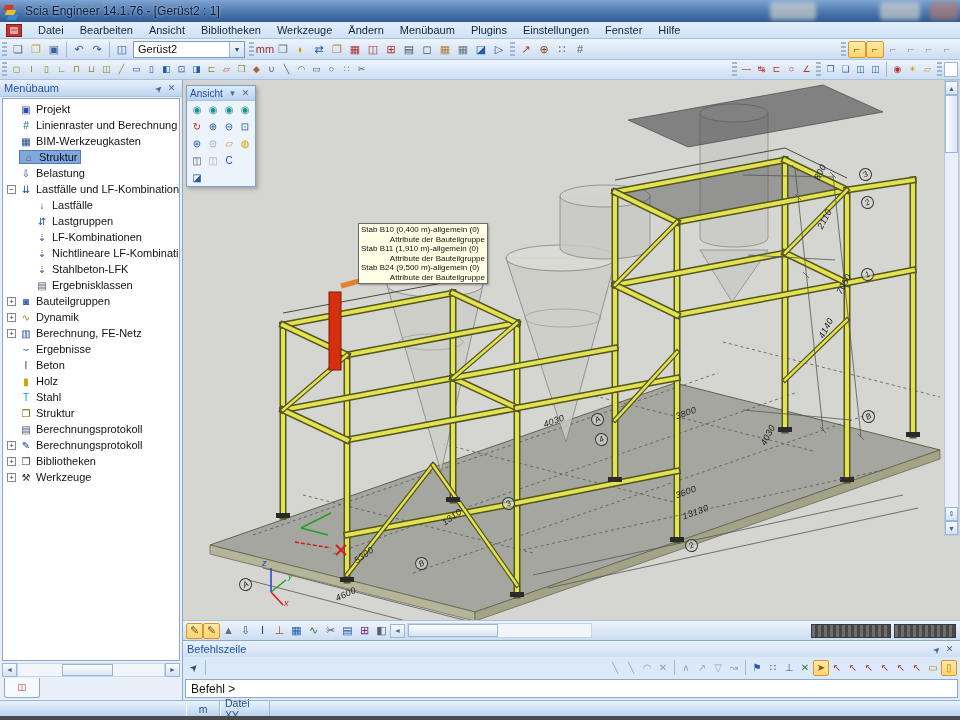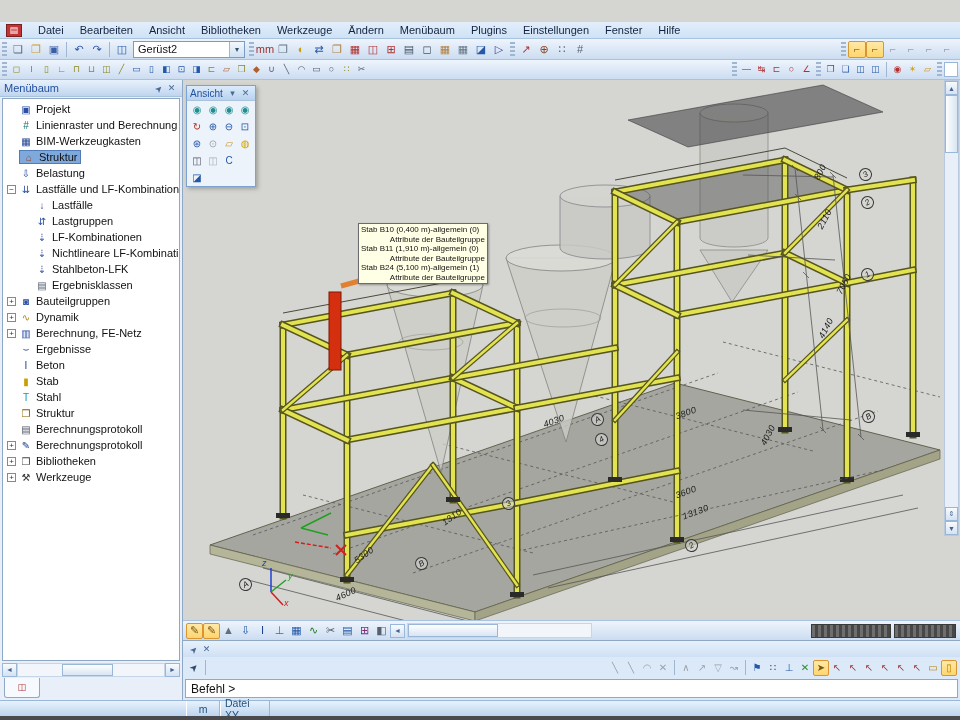--- a/index.html
+++ b/index.html
@@ -135,20 +135,31 @@
   .by { stroke:#e3e352; stroke-width:4; fill:none; stroke-linecap:square; }
   .bo.thin { stroke-width:5; } .by.thin { stroke-width:2.5; }
   .dim { stroke:#555; stroke-width:.8; fill:none; }
   .dimd { stroke:#555; stroke-width:.8; stroke-dasharray:3,3; fill:none; }
 </style>
 </head>
 <body>
 
 <div id="window">
 
+  <div id="titlebar">
+    <span class="tb-blob" style="left:770px;width:46px;"></span>
+    <span class="tb-blob" style="left:880px;width:40px;"></span>
+    <span class="tb-blob" style="left:930px;width:28px;background:rgba(210,120,90,.5);"></span>
+    <span class="appicon">
+      <i style="background:#d23a2a;left:0;top:1px;"></i>
+      <i style="background:#e8c02a;left:2px;top:6px;"></i>
+      <i style="background:#3a8ad2;left:4px;top:11px;"></i>
+    </span>
+    <span id="title-text">Scia Engineer 14.1.76 - [Gerüst2 : 1]</span>
+  </div>
 
   <div id="menubar">
     <span class="appicon2">▤</span>
     <span id="menu-items"><span class="menu-item">Datei</span><span class="menu-item">Bearbeiten</span><span class="menu-item">Ansicht</span><span class="menu-item">Bibliotheken</span><span class="menu-item">Werkzeuge</span><span class="menu-item">Ändern</span><span class="menu-item">Menübaum</span><span class="menu-item">Plugins</span><span class="menu-item">Einstellungen</span><span class="menu-item">Fenster</span><span class="menu-item">Hilfe</span></span>
   </div>
 
   <div id="toolbar1" class="toolbar">
     <span class="grip"></span>
     <span id="tb1-file"><span class="ic" style="color: rgb(90, 106, 128);">❏</span><span class="ic" style="color: rgb(207, 154, 40);">❐</span><span class="ic" style="color: rgb(58, 95, 168);">▣</span></span>
     <span class="tbsep"></span>
@@ -305,21 +316,21 @@
           <span class="noexp"></span>
           <span class="lbl-wrap">
             <span class="ticn" style="color: rgb(29, 63, 143);">I</span>
             <span class="lbl">Beton</span>
           </span>
         </div>
         <div class="trow" style="padding-left: 4px;">
           <span class="noexp"></span>
           <span class="lbl-wrap">
             <span class="ticn" style="color: rgb(200, 160, 0);">▮</span>
-            <span class="lbl">Stab</span>
+            <span class="lbl">Holz</span>
           </span>
         </div>
         <div class="trow" style="padding-left: 4px;">
           <span class="noexp"></span>
           <span class="lbl-wrap">
             <span class="ticn" style="color: rgb(0, 160, 192);">T</span>
             <span class="lbl">Stahl</span>
           </span>
         </div>
         <div class="trow" style="padding-left: 4px;">
@@ -545,21 +556,21 @@
         <span class="axlab" style="color: rgb(32, 64, 208); left: 79px; top: 478px;">z</span>
         <span class="axlab" style="color: rgb(32, 160, 32); left: 105px; top: 491px;">y</span>
         <span class="axlab" style="color: rgb(208, 32, 32); left: 101px; top: 518px;">x</span>
       </div>
 
     <div id="tooltip">
         <div class="tl">Stab B10 (0,400 m)-allgemein (0)</div>
         <div class="tl right">Attribute der Bauteilgruppe</div>
         <div class="tl">Stab B11 (1,910 m)-allgemein (0)</div>
         <div class="tl right">Attribute der Bauteilgruppe</div>
-        <div class="tl">Stab B24 (5,100 m)-allgemein (1)</div>
+        <div class="tl">Stab B24 (9,500 m)-allgemein (0)</div>
         <div class="tl right">Attribute der Bauteilgruppe</div>
       </div>
 
     <div id="palette">
       <div id="palette-header">
         <span class="t">Ansicht</span>
         <span class="winbtn">▾</span>
         <span class="winbtn">✕</span>
       </div>
       <div id="palette-body">
@@ -620,20 +631,21 @@
     <span id="vp-htrack">
         <span id="vp-hthumb"></span>
       </span>
     <span class="spacer"></span>
     <span class="dockbox" style="width:80px;"></span>
     <span class="dockbox" style="width:62px;margin-right:4px;"></span>
   </div>
 
   <div id="cmdpanel">
     <div id="cmd-title">
+      <span class="t">Befehlszeile</span>
       <span class="winbtn" style="transform:rotate(-45deg);">➤</span>
       <span class="winbtn">✕</span>
     </div>
     <div id="cmd-icons">
       <span id="cmd-pointer" class="ic" style="transform: rotate(-45deg); color: rgb(51, 74, 104);">➤</span>
       <span class="tbsep"></span>
       <span class="spacer"></span>
       <span id="cmd-snaps" style="display:inline-flex;">
           <span class="ic sm" style="color: rgb(152, 162, 174);">╲</span>
           <span class="ic sm" style="color: rgb(152, 162, 174);">╲</span>

